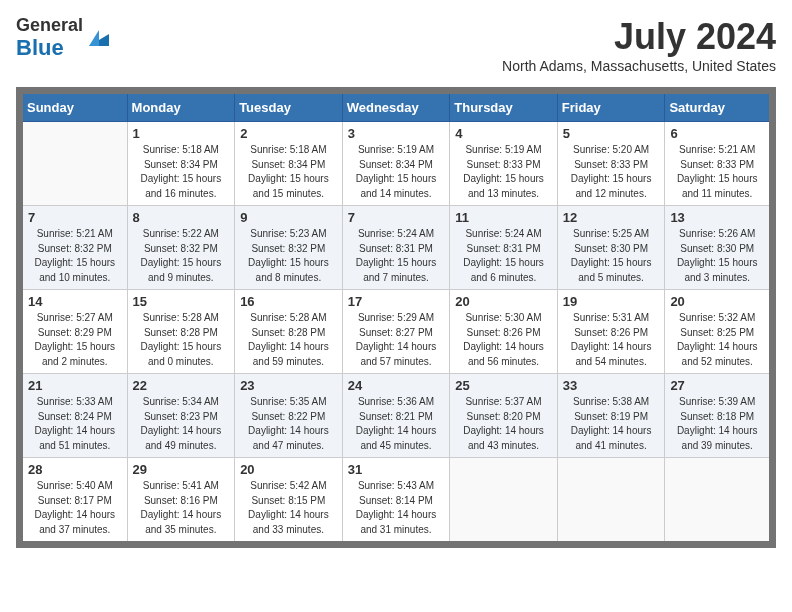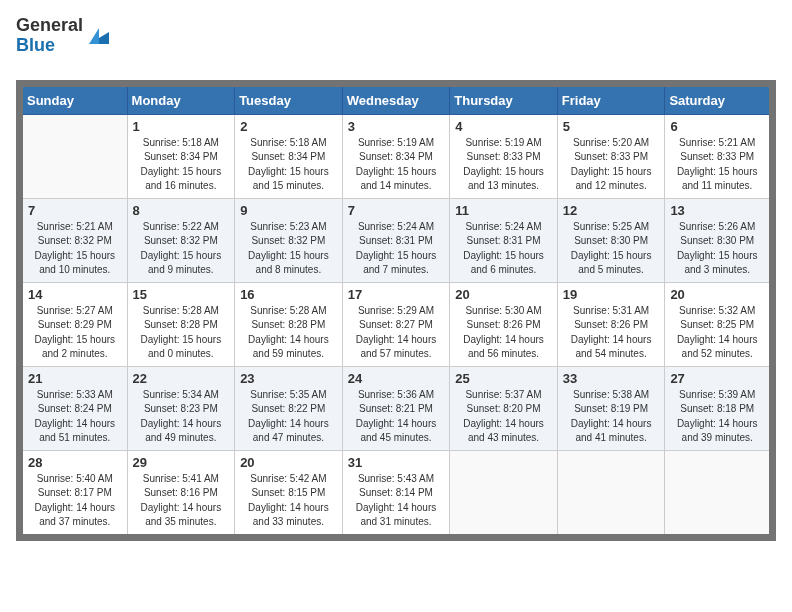--- a/index.html
+++ b/index.html
@@ -7,38 +7,38 @@
       font-family: Arial, sans-serif;
       background: #fff;
       width: 792px;
       min-height: 612px;
       padding: 16px;
     }
     .header {
       display: flex;
       justify-content: space-between;
       align-items: flex-start;
-      margin-bottom: 24px;
+      margin-bottom: 13px;
     }
     .logo {
       display: flex;
       align-items: center;
     }
     .logo-text {
       display: flex;
       flex-direction: column;
       line-height: 1.1;
     }
     .logo-general {
       font-size: 18px;
       font-weight: bold;
       color: #333;
     }
     .logo-blue {
-      font-size: 18px;
+      font-size: 22px;
       font-weight: bold;
       color: #1a6faf;
     }
     .logo-icon {
       width: 24px;
       height: 24px;
       margin-left: 2px;
     }
     .title-block {
       text-align: right;
@@ -103,20 +103,24 @@
   <div class="logo">
     <div class="logo-text">
       <span class="logo-general">General</span>
       <span class="logo-blue">Blue</span>
     </div>
     <svg class="logo-icon" viewBox="0 0 24 24">
       <polygon points="4,20 24,8 24,20" fill="#1a6faf"></polygon>
       <polygon points="4,20 14,4 14,20" fill="#3592d4"></polygon>
     </svg>
   </div>
+  <div class="title-block">
+    <div class="month-title">July 2024</div>
+    <div class="location">North Adams, Massachusetts, United States</div>
+  </div>
 </div>
 
 <table class="calendar">
   <thead>
     <tr>
     <th>Sunday</th>
         <th>Monday</th>
         <th>Tuesday</th>
         <th>Wednesday</th>
         <th>Thursday</th>

